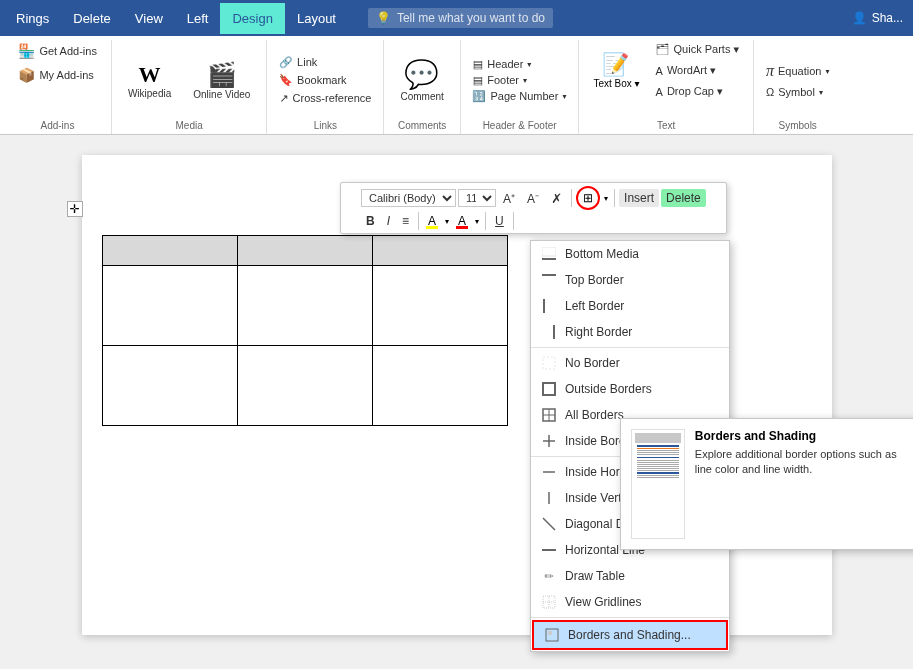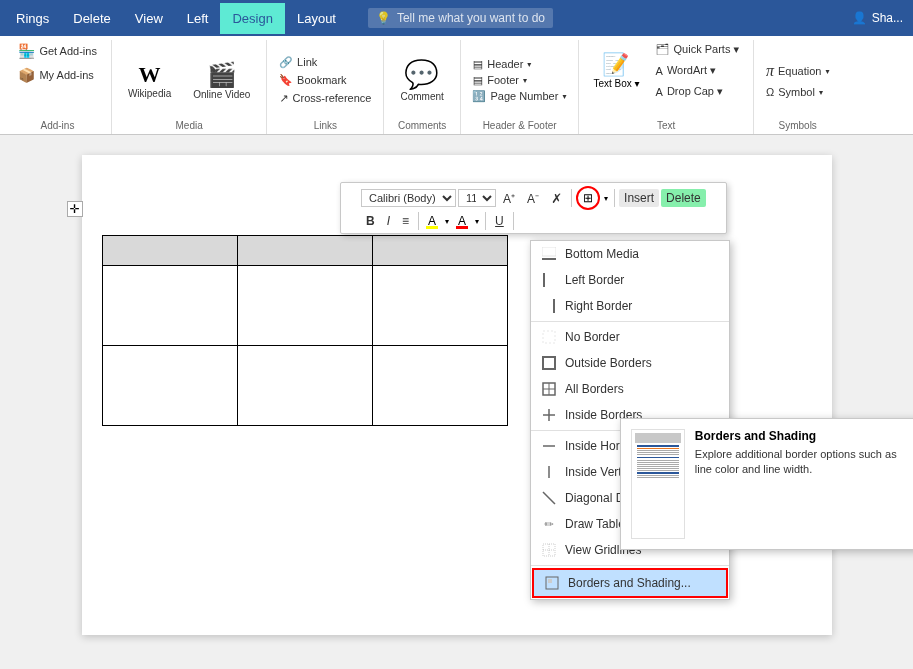--- a/index.html
+++ b/index.html
@@ -309,20 +309,28 @@
       <svg width="14" height="14">
           <rect x="0" y="11" width="14" height="2" fill="#666"></rect>
           <rect x="0" y="0" width="14" height="9" fill="none" stroke="#ccc" stroke-width="0.5"></rect>
         </svg>
     </div>
     <span>Bottom Media</span>
   </div>
   <div class="dropdown-item">
     <div class="dropdown-icon">
       <svg width="14" height="14">
+          <rect x="0" y="1" width="14" height="2" fill="#666"></rect>
+        </svg>
+    </div>
+    <span>Top Border</span>
+  </div>
+  <div class="dropdown-item">
+    <div class="dropdown-icon">
+      <svg width="14" height="14">
           <rect x="1" y="0" width="2" height="14" fill="#666"></rect>
         </svg>
     </div>
     <span>Left Border</span>
   </div>
   <div class="dropdown-item">
     <div class="dropdown-icon">
       <svg width="14" height="14">
           <rect x="11" y="0" width="2" height="14" fill="#666"></rect>
         </svg>
@@ -386,20 +394,28 @@
     </div>
     <span>Inside Vertical Border</span>
   </div>
   <div class="dropdown-item">
     <div class="dropdown-icon">
       <svg width="14" height="14">
           <line x1="1" y1="1" x2="13" y2="13" stroke="#666" stroke-width="1.5"></line>
         </svg>
     </div>
     <span>Diagonal Down Border</span>
+  </div>
+  <div class="dropdown-item">
+    <div class="dropdown-icon">
+      <svg width="14" height="14">
+          <line x1="0" y1="7" x2="14" y2="7" stroke="#666" stroke-width="2"></line>
+        </svg>
+    </div>
+    <span>Horizontal Line</span>
   </div>
   <div class="dropdown-item">
     <div class="dropdown-icon">✏</div>
     <span>Draw Table</span>
   </div>
   <div class="dropdown-item">
     <div class="dropdown-icon">
       <svg width="14" height="14">
           <rect x="1" y="1" width="12" height="12" fill="none" stroke="#999" stroke-width="0.5" stroke-dasharray="1,1"></rect>
           <line x1="7" y1="1" x2="7" y2="13" stroke="#999" stroke-width="0.5" stroke-dasharray="1,1"></line>

